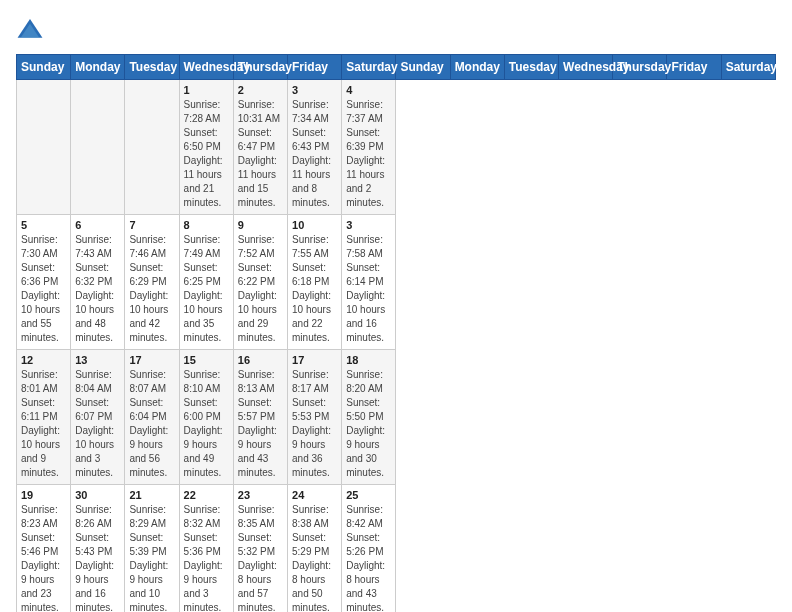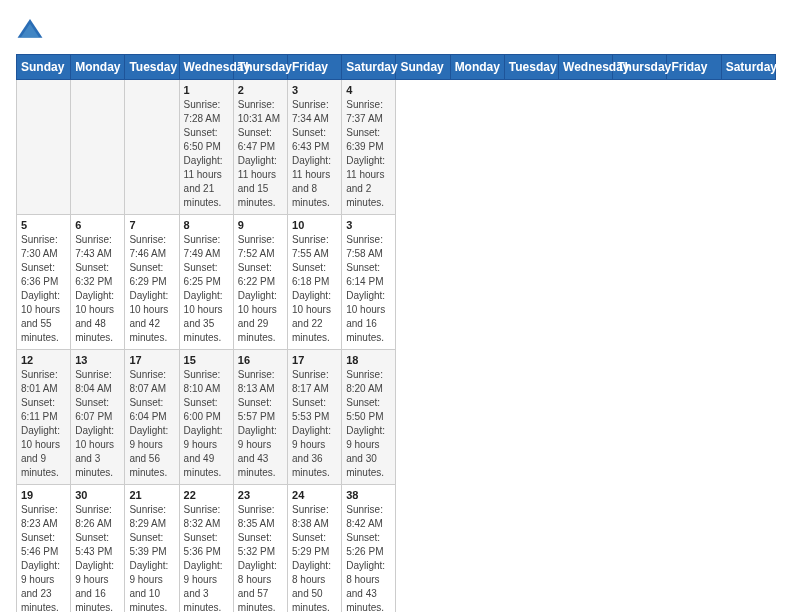--- a/index.html
+++ b/index.html
@@ -304,21 +304,21 @@
 and 57 minutes.</div>
         </td>
         <td>
           <span class="day-number">24</span>
           <div class="day-info">Sunrise: 8:38 AM
 Sunset: 5:29 PM
 Daylight: 8 hours
 and 50 minutes.</div>
         </td>
         <td>
-          <span class="day-number">38</span>
+          <span class="day-number">25</span>
           <div class="day-info">Sunrise: 8:42 AM
 Sunset: 5:26 PM
 Daylight: 8 hours
 and 43 minutes.</div>
         </td>
       </tr>
       <tr>
         <td>
           <span class="day-number">26</span>
           <div class="day-info">Sunrise: 7:45 AM

